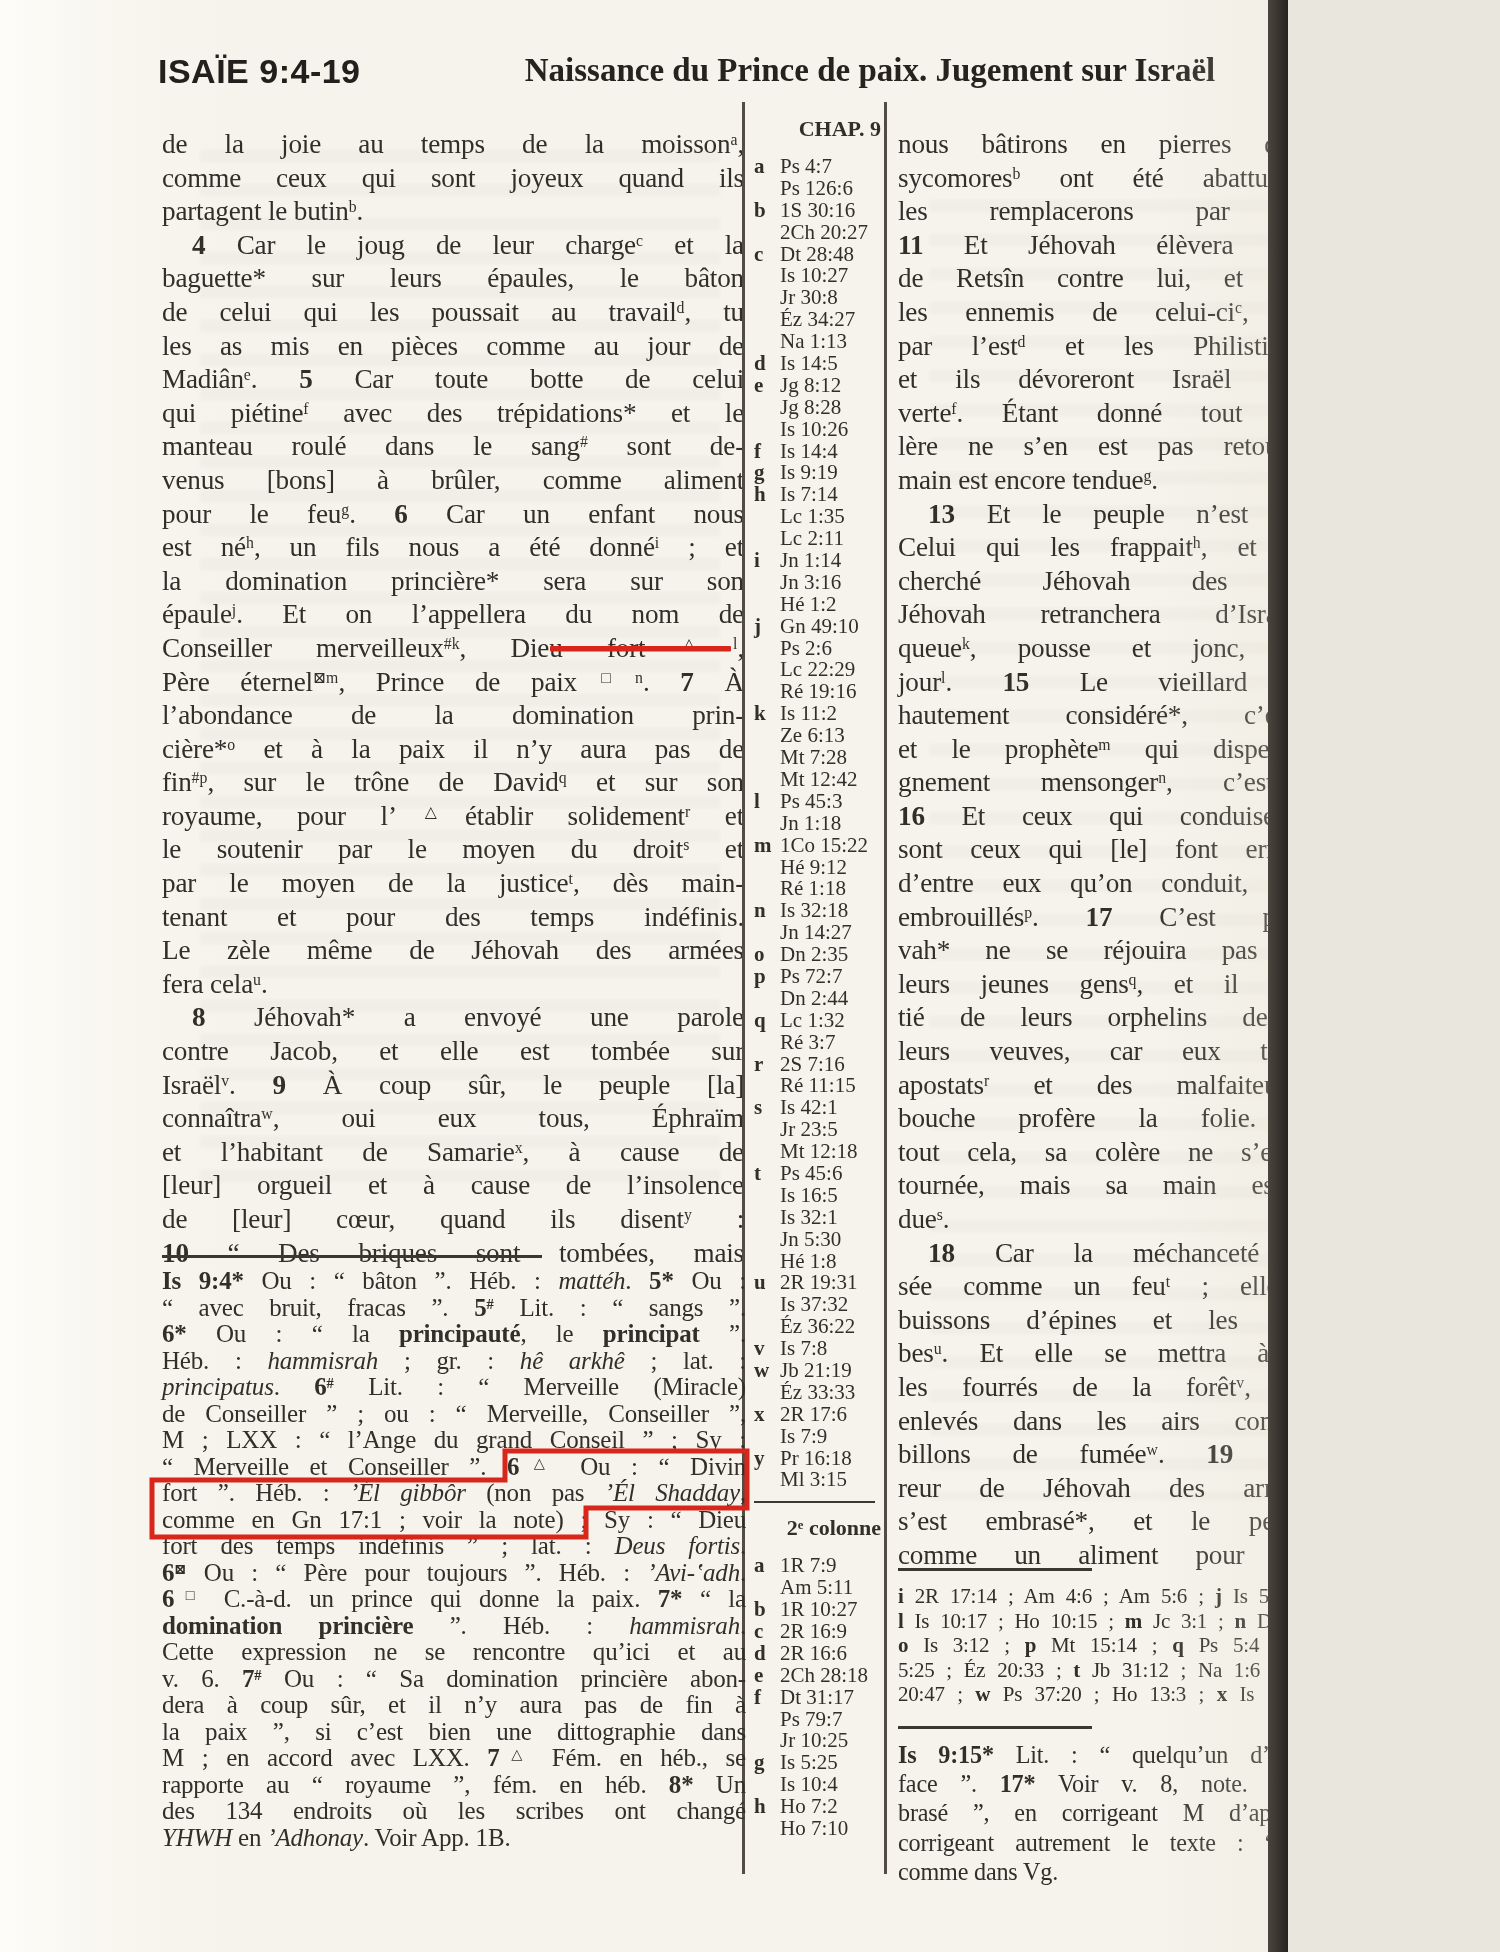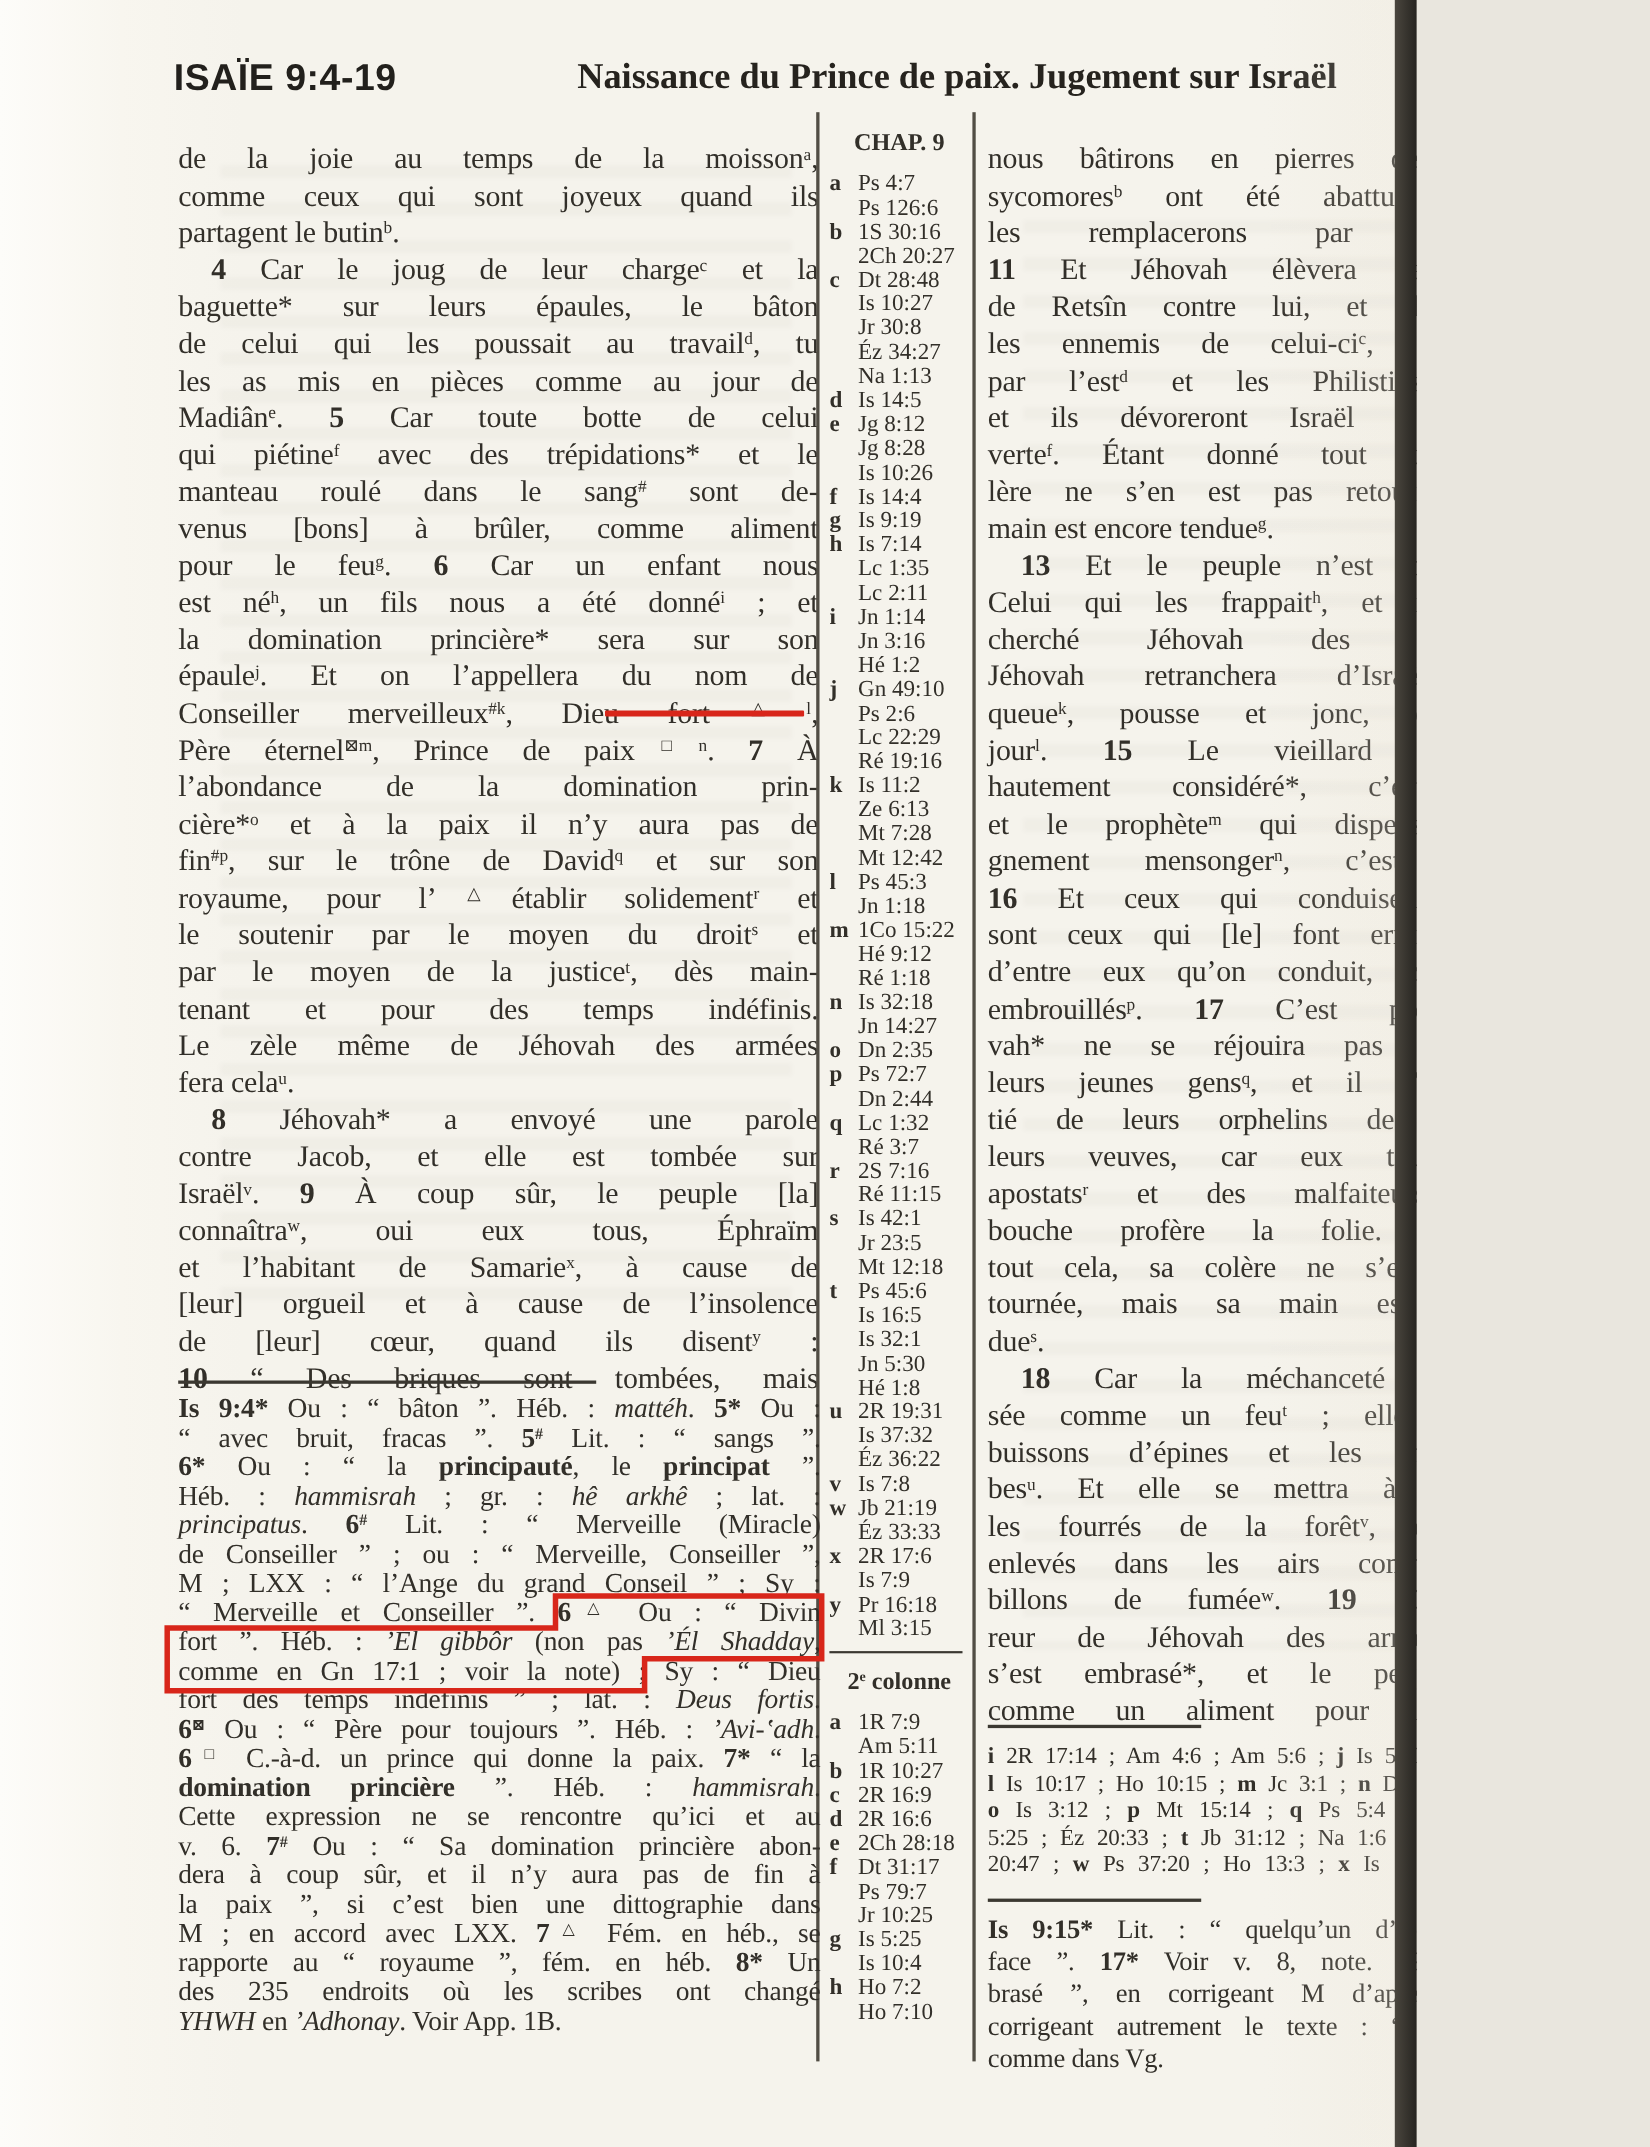--- a/index.html
+++ b/index.html
@@ -16,21 +16,21 @@
   .col-right{left:898px;width:566px;}
   .col .tline{height:33.6px;line-height:33.6px;font-size:27.2px;text-align:justify;text-align-last:justify;text-justify:inter-word;letter-spacing:-.2px;}
   .tline.indent{text-indent:30px;}
   .tline.nojust{text-align-last:left;}
   sup{font-size:58%;vertical-align:.5em;line-height:0;letter-spacing:0;}
   b{font-weight:bold;}
   .vrule{position:absolute;top:102px;height:1772px;width:2.5px;background:#514d44;}
   .vrule-1{left:742px;}
   .vrule-2{left:884px;}
   .refcol{position:absolute;left:754px;top:112px;width:127px;}
-  .refhead{font-weight:bold;font-size:22px;text-align:center;margin:4px 0 14px 0;white-space:nowrap;}
+  .refhead{font-weight:bold;font-size:22px;text-align:right;margin:4px 0 14px 0;white-space:nowrap;}
   .refrow{height:21.9px;line-height:21.9px;font-size:21px;white-space:nowrap;}
   .rletter{display:inline-block;width:26px;font-weight:bold;}
   .refrule{border-top:2.5px solid #3b3831;margin:10px 6px 12px 0;}
   .fnsep{position:absolute;left:162px;top:1255px;width:380px;height:3px;background:#3b3831;}
   .footnotes{position:absolute;left:162px;top:1268px;width:584px;}
   .footnotes .tline{height:26.5px;line-height:26.5px;font-size:25px;text-align:justify;text-align-last:justify;letter-spacing:-.2px;}
   .footnotes .tline.nojust{text-align-last:left;}
   .brsep{position:absolute;height:2.5px;background:#3b3831;left:898px;width:194px;}
   .brsep-1{top:1568px;}
   .brsep-2{top:1726px;}
@@ -247,21 +247,21 @@
       <div class="tline">fort des temps indéfinis ” ; lat. : <i>Deus fortis</i>.</div>
       <div class="tline"><b>6<sup>⊠</sup></b> Ou : “ Père pour toujours ”. Héb. : <i>’Avi-ʽadh</i>.</div>
       <div class="tline"><b>6<sup>□</sup></b> C.-à-d. un prince qui donne la paix. <b>7*</b> “ la</div>
       <div class="tline"><b>domination princière</b> ”. Héb. : <i>hammisrah</i>.</div>
       <div class="tline">Cette expression ne se rencontre qu’ici et au</div>
       <div class="tline">v. 6. <b>7<sup>#</sup></b> Ou : “ Sa domination princière abon-</div>
       <div class="tline">dera à coup sûr, et il n’y aura pas de fin à</div>
       <div class="tline">la paix ”, si c’est bien une dittographie dans</div>
       <div class="tline">M ; en accord avec LXX. <b>7<sup>△</sup></b> Fém. en héb., se</div>
       <div class="tline">rapporte au “ royaume ”, fém. en héb. <b>8*</b> Un</div>
-      <div class="tline">des 235 endroits où les scribes ont changé</div>
+      <div class="tline">des 134 endroits où les scribes ont changé</div>
       <div class="tline nojust"><i>YHWH</i> en <i>’Adhonay</i>. Voir App. 1B.</div>
     </div>
 
   <div class="brsep brsep-1"></div>
   <div class="bottomrefs">
       <div class="tline"><b>i</b> 2R 17:14 ; Am 4:6 ; Am 5:6 ; <b>j</b> Is 5:13 ; <b>k</b> Dt 13:5 ; 2R</div>
       <div class="tline"><b>l</b> Is 10:17 ; Ho 10:15 ; <b>m</b> Jc 3:1 ; <b>n</b> Dt 13:1 ; Jr 5:31 ; Mt</div>
       <div class="tline"><b>o</b> Is 3:12 ; <b>p</b> Mt 15:14 ; <b>q</b> Ps 5:4 ; Ps 147:10 ; <b>r</b> Dt</div>
       <div class="tline">5:25 ; Éz 20:33 ; <b>t</b> Jb 31:12 ; Na 1:6 ; <b>u</b> Ml 4:1 ; Hé 6:8</div>
       <div class="tline">20:47 ; <b>w</b> Ps 37:20 ; Ho 13:3 ; <b>x</b> Is 10:17 ; Jr 9:12 ; Tse</div>

